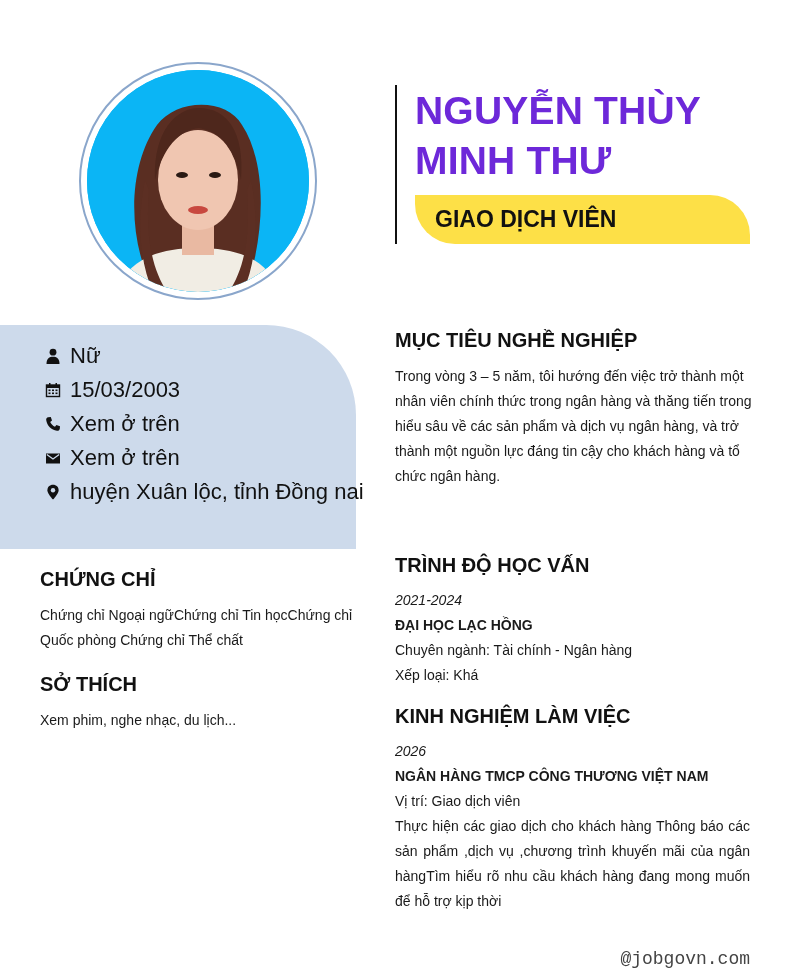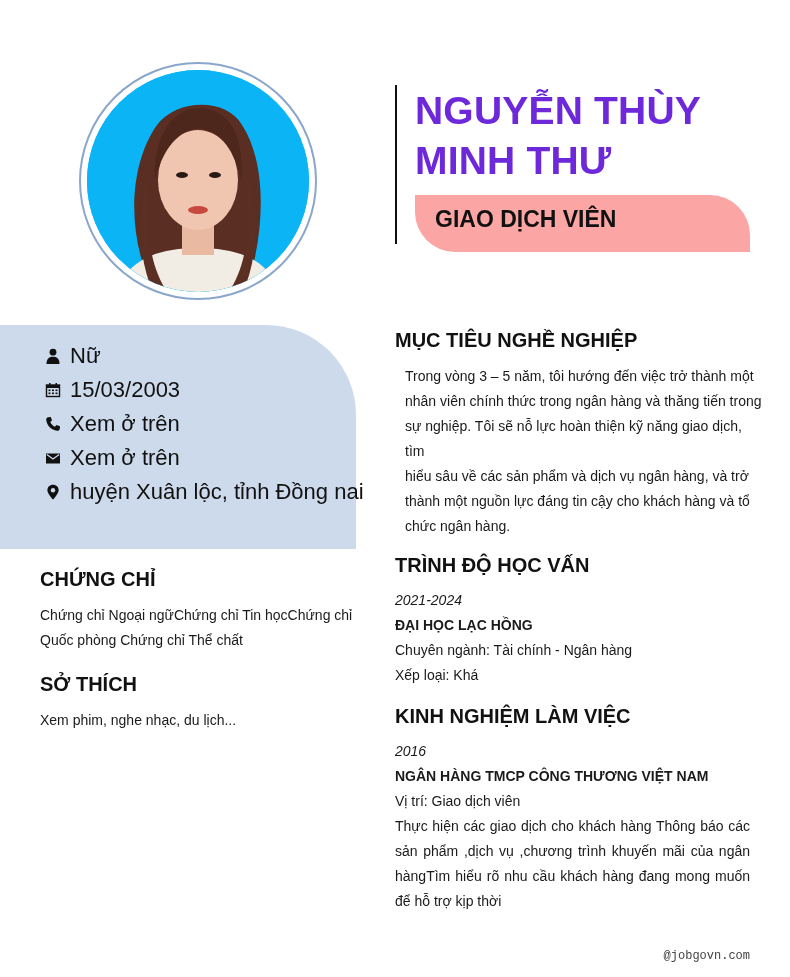--- a/index.html
+++ b/index.html
@@ -17,22 +17,22 @@
     .photo svg { width: 100%; height: 100%; display: block; }
 
     .header-line {
       position: absolute; left: 395px; top: 85px; width: 2px; height: 159px; background: #111;
     }
     .name {
       position: absolute; left: 415px; top: 86px; width: 340px;
       font-size: 39px; font-weight: bold; line-height: 50px; color: #6d28d9; letter-spacing: 0.2px;
     }
     .role-badge {
-      position: absolute; left: 415px; top: 195px; width: 335px; height: 57px;
-      background: #fca5a5; border-radius: 0 40px 0 40px;
+      position: absolute; left: 415px; top: 195px; width: 335px; height: 49px;
+      background: #fde047; border-radius: 0 40px 0 40px;
     }
     .role-text {
       position: absolute; left: 20px; top: 11px; font-size: 23px; font-weight: bold; color: #111;
     }
 
     .contact-panel {
       position: absolute; left: 0; top: 325px; width: 356px; height: 224px;
       background: #cddaeb; border-top-right-radius: 90px;
     }
     .contact-item {
@@ -46,21 +46,21 @@
       position: absolute; font-size: 20px; font-weight: bold; color: #111; line-height: 26px;
     }
     .body-text {
       position: absolute; font-size: 14px; line-height: 25px; color: #1a1a1a;
     }
     .italic { font-style: italic; }
     .bold { font-weight: bold; }
 
     .footer {
       position: absolute; right: 40px; top: 949px; font-family: "Liberation Mono", "DejaVu Sans Mono", monospace;
-      font-size: 12px; color: #444;
+      font-size: 18px; color: #444;
     }
   </style>
 </head>
 <body>
 
 <div class="photo-ring"></div>
 <div class="photo">
   <svg viewBox="0 0 222 222">
     <rect width="222" height="222" fill="#0bb5f5"></rect>
 
@@ -158,40 +158,39 @@
 <div class="sec-title" style="left:40px; top:566px;text-align:right;">CHỨNG CHỈ</div>
 <div class="body-text" style="left:40px; top:603px; width:316px;">
   <div>Chứng chỉ Ngoại ngữChứng chỉ Tin họcChứng chỉ</div>
   <div>Quốc phòng Chứng chỉ Thể chất</div>
 </div>
 
 <div class="sec-title" style="left:40px; top:671px;">SỞ THÍCH</div>
 <div class="body-text" style="left:40px; top:708px;">Xem phim, nghe nhạc, du lịch...</div>
 
 <div class="sec-title" style="left:395px; top:327px;">MỤC TIÊU NGHỀ NGHIỆP</div>
-<div class="body-text" style="left:395px; top:364px; width:360px;margin-left:10px;">
+<div class="body-text" style="left:395px; top:364px; width:360px;">
   <div>Trong vòng 3 – 5 năm, tôi hướng đến việc trở thành một</div>
   <div>nhân viên chính thức trong ngân hàng và thăng tiến trong</div>
-  <div>sự nghiệp. Tôi sẽ nỗ lực hoàn thiện kỹ năng giao dịch, tìm</div>
   <div>hiểu sâu về các sản phẩm và dịch vụ ngân hàng, và trở</div>
   <div>thành một nguồn lực đáng tin cậy cho khách hàng và tổ</div>
   <div>chức ngân hàng.</div>
 </div>
 
 <div class="sec-title" style="left:395px; top:552px;">TRÌNH ĐỘ HỌC VẤN</div>
 <div class="body-text" style="left:395px; top:588px; width:360px;">
   <div class="italic">2021-2024</div>
   <div class="bold">ĐẠI HỌC LẠC HỒNG</div>
   <div>Chuyên ngành: Tài chính - Ngân hàng</div>
   <div>Xếp loại: Khá</div>
 </div>
 
 <div class="sec-title" style="left:395px; top:703px;">KINH NGHIỆM LÀM VIỆC</div>
 <div class="body-text" style="left:395px; top:739px; width:355px;">
-  <div class="italic">2016</div>
+  <div class="italic">2026</div>
   <div class="bold">NGÂN HÀNG TMCP CÔNG THƯƠNG VIỆT NAM</div>
   <div>Vị trí: Giao dịch viên</div>
   <div style="text-align:justify; text-align-last:justify;">Thực hiện các giao dịch cho khách hàng Thông báo các</div>
   <div style="text-align:justify; text-align-last:justify;">sản phẩm ,dịch vụ ,chương trình khuyến mãi của ngân</div>
   <div style="text-align:justify; text-align-last:justify;">hàngTìm hiểu rõ nhu cầu khách hàng đang mong muốn</div>
   <div>để hỗ trợ kịp thời</div>
 </div>
 
 <div class="footer">@jobgovn.com</div>
 

